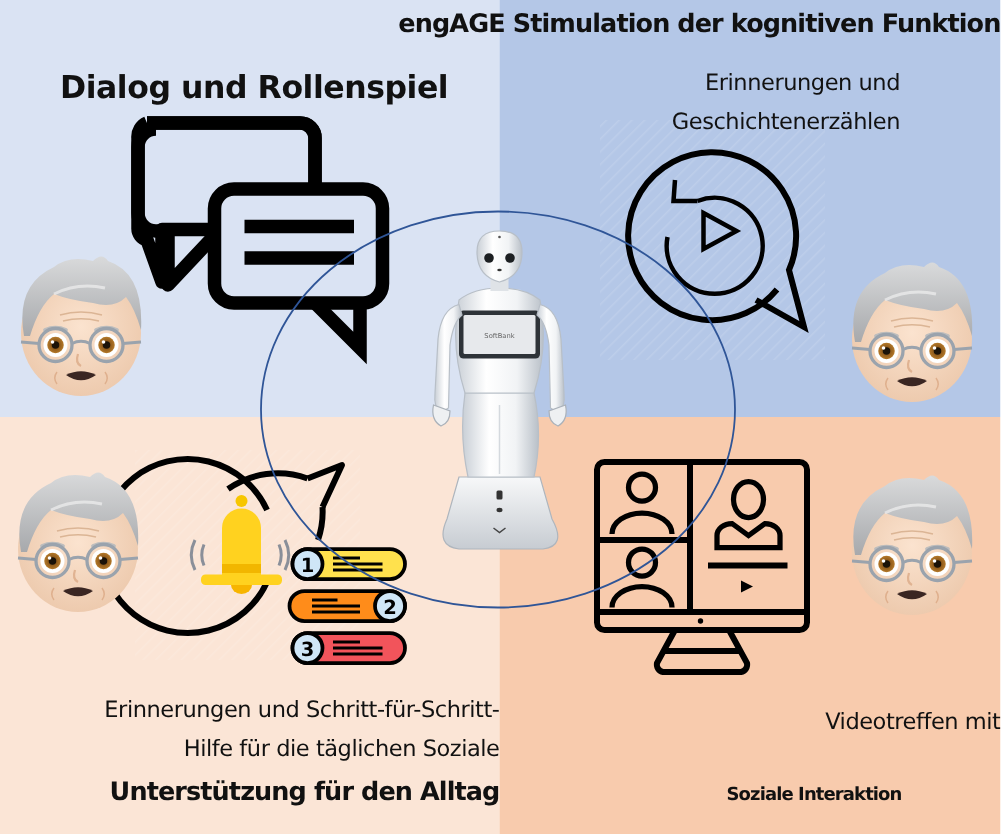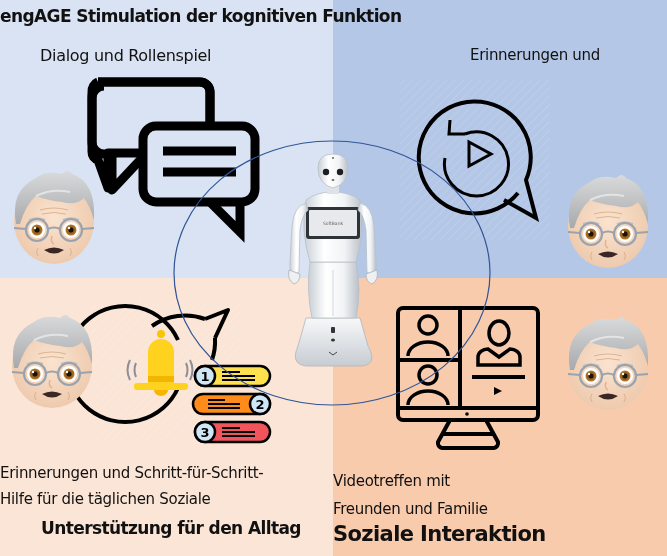--- a/index.html
+++ b/index.html
@@ -4,28 +4,28 @@
 <style>
   * { margin: 0; padding: 0; box-sizing: border-box; }
   html, body { width: 667px; height: 556px; overflow: hidden; background: #fff; }
   body { font-family: "DejaVu Sans", "Liberation Sans", sans-serif; }
   #canvas { position: relative; width: 667px; height: 556px; overflow: hidden; }
   .quad { position: absolute; }
   #q-tl { left: 0; top: 0; width: 333px; height: 278px; }
   #q-tr { left: 333px; top: 0; width: 334px; height: 278px; }
   #q-bl { left: 0; top: 278px; width: 333px; height: 278px; }
   #q-br { left: 333px; top: 278px; width: 334px; height: 278px; }
-  .txt { position: absolute; color: #111; white-space: nowrap; text-align: left; font-family: "DejaVu Sans", sans-serif; letter-spacing: -0.3px; }
+  .txt { position: absolute; color: #111; white-space: nowrap; text-align: right; font-family: "DejaVu Sans", sans-serif; letter-spacing: -0.3px; }
   #main-title { left: 0; width: 667px; top: 6px; font-size: 17px; font-weight: bold; letter-spacing: -0.6px; }
-  #tl-caption { left: 40px; width: 250px; top: 46px; font-size: 16px; font-weight: normal; }
+  #tl-caption { left: 40px; width: 250px; top: 46px; font-size: 21px; font-weight: bold; }
   #tr-caption { left: 380px; width: 220px; top: 42px; font-size: 15px; line-height: 26px; text-align: right; padding-left: 30px; }
   #bl-caption { left: 0; width: 333px; top: 460px; font-size: 15px; line-height: 26px; }
   #bl-title { left: 0; width: 333px; top: 518px; font-size: 17px; font-weight: bold; letter-spacing: -0.6px; padding-left: 41px; }
   #br-caption { left: 333px; width: 334px; top: 467px; font-size: 15px; line-height: 28px; }
-  #br-title { left: 333px; width: 268px; top: 522px; font-size: 21px; font-weight: bold; letter-spacing: -0.6px; }
+  #br-title { left: 333px; width: 268px; top: 522px; font-size: 12px; font-weight: bold; letter-spacing: -0.6px; }
   svg.abs { position: absolute; left: 0; top: 0; }
   .face { position: absolute; }
 </style>
 </head>
 <body>
 
 <div id="canvas">
   <div class="quad" id="q-tl" style="background: rgb(218, 227, 243);"></div>
   <div class="quad" id="q-tr" style="background: rgb(180, 199, 231);"></div>
   <div class="quad" id="q-bl" style="background: rgb(251, 229, 214);"></div>
@@ -222,24 +222,24 @@
         <path d="M32,82 q-3,4 0,8" fill="none" stroke="#dfb08e" stroke-width="1"></path>
         <path d="M64,82 q3,4 0,8" fill="none" stroke="#dfb08e" stroke-width="1"></path>
       </g>
     </defs>
   </svg>
 
   <div class="txt" id="main-title">engAGE Stimulation der kognitiven Funktion</div>
   <div class="txt" id="tl-caption">Dialog und Rollenspiel</div>
   <div class="txt" id="tr-caption">
     <div>Erinnerungen  und</div>
+    <div>Geschichtenerzählen</div>
   </div>
   <div class="txt" id="bl-caption">
     <div>Erinnerungen  und Schritt-für-Schritt-</div>
     <div>Hilfe für die täglichen Soziale</div>
   </div>
   <div class="txt" id="bl-title">Unterstützung für den Alltag</div>
   <div class="txt" id="br-caption">
     <div>Videotreffen  mit</div>
-    <div>Freunden  und Familie</div>
   </div>
   <div class="txt" id="br-title">Soziale Interaktion</div>
 </div>
 
 </body></html>

